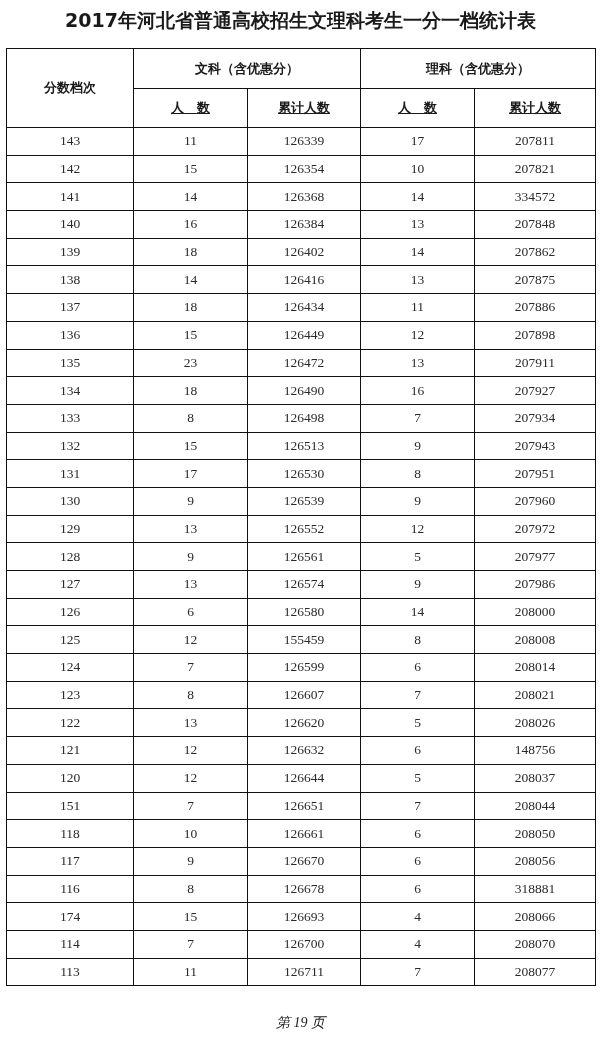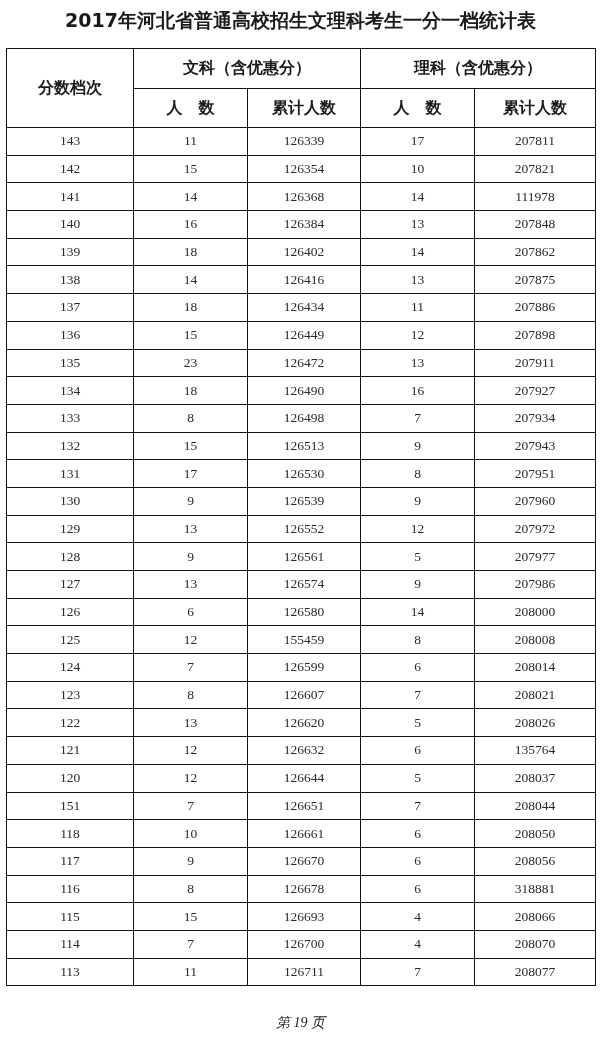--- a/index.html
+++ b/index.html
@@ -15,24 +15,24 @@
     table.grid {
       position: absolute; left: 6px; top: 48px; width: 589px;
       border-collapse: collapse; table-layout: fixed;
     }
     table.grid td, table.grid th {
       border: 1.4px solid #111; padding: 0; text-align: center;
       font-weight: normal;
     }
     th {
       font-family: "DejaVu Sans", "Liberation Sans", sans-serif;
-      font-size: 16px; font-weight: bold !important;
+      font-size: 13px; font-weight: bold !important;
     }
     tr.h1 th { height: 39px; }
-    tr.h2 th { height: 38px; }
+    tr.h2 th { height: 38px; text-decoration: underline; }
     tbody td {
       height: 26.7px; font-size: 13.5px;
       font-family: "Liberation Serif", "DejaVu Serif", serif; color: #2a2a2a;
     }
     td.score { text-align: center; }
     td.cnt { text-align: right; padding-right: 26px; }
     td.cum { text-align: center; }
     td.cum2 { text-align: right; padding-right: 30px; }
     .footer {
       position: absolute; left: 0; top: 1014px; width: 601px; text-align: center;
@@ -78,21 +78,21 @@
         <td class="cnt">15</td>
         <td class="cum">126354</td>
         <td class="cnt">10</td>
         <td class="cum2">207821</td>
       </tr>
       <tr>
         <td class="score">141</td>
         <td class="cnt">14</td>
         <td class="cum">126368</td>
         <td class="cnt">14</td>
-        <td class="cum2">111978</td>
+        <td class="cum2">334572</td>
       </tr>
       <tr>
         <td class="score">140</td>
         <td class="cnt">16</td>
         <td class="cum">126384</td>
         <td class="cnt">13</td>
         <td class="cum2">207848</td>
       </tr>
       <tr>
         <td class="score">139</td>
@@ -218,21 +218,21 @@
         <td class="cnt">13</td>
         <td class="cum">126620</td>
         <td class="cnt">5</td>
         <td class="cum2">208026</td>
       </tr>
       <tr>
         <td class="score">121</td>
         <td class="cnt">12</td>
         <td class="cum">126632</td>
         <td class="cnt">6</td>
-        <td class="cum2">135764</td>
+        <td class="cum2">148756</td>
       </tr>
       <tr>
         <td class="score">120</td>
         <td class="cnt">12</td>
         <td class="cum">126644</td>
         <td class="cnt">5</td>
         <td class="cum2">208037</td>
       </tr>
       <tr>
         <td class="score">151</td>
@@ -256,21 +256,21 @@
         <td class="cum2">208056</td>
       </tr>
       <tr>
         <td class="score">116</td>
         <td class="cnt">8</td>
         <td class="cum">126678</td>
         <td class="cnt">6</td>
         <td class="cum2">318881</td>
       </tr>
       <tr>
-        <td class="score">115</td>
+        <td class="score">174</td>
         <td class="cnt">15</td>
         <td class="cum">126693</td>
         <td class="cnt">4</td>
         <td class="cum2">208066</td>
       </tr>
       <tr>
         <td class="score">114</td>
         <td class="cnt">7</td>
         <td class="cum">126700</td>
         <td class="cnt">4</td>

